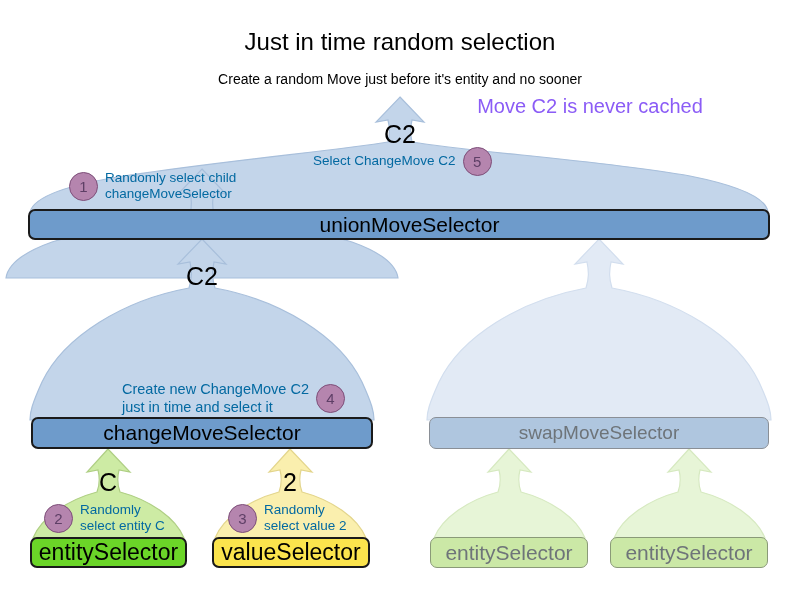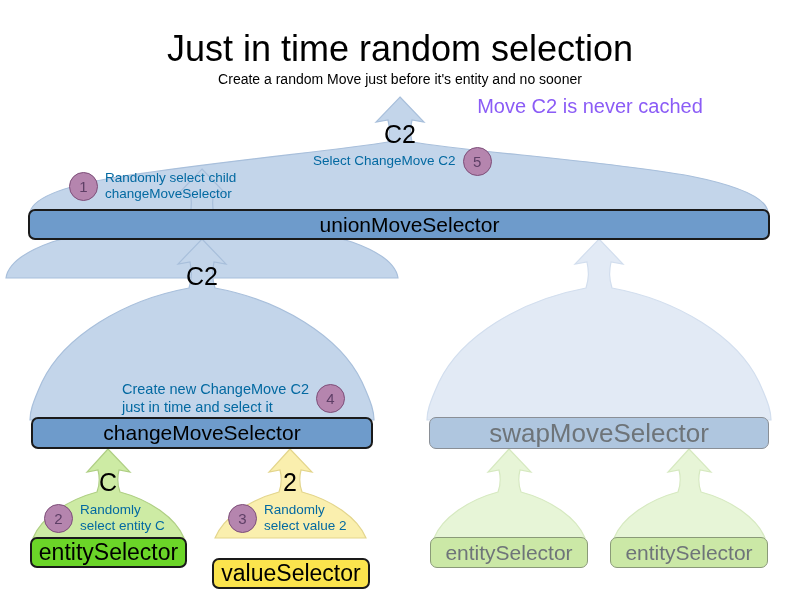--- a/index.html
+++ b/index.html
@@ -26,21 +26,21 @@
     height: 600px;
   }
 
   
   .title {
     position: absolute;
     left: 0;
     top: 28px;
     width: 800px;
     text-align: center;
-    font-size: 36px;
+    font-size: 24px;
     color: #000000;
     letter-spacing: 0px;
     white-space: nowrap;
   }
   .subtitle {
     position: absolute;
     left: 0;
     top: 71px;
     width: 800px;
     text-align: center;
@@ -78,21 +78,21 @@
   .box-change {
     border: 2px solid #1a1a1a;
     background: #6E9BCB;
     color: #000000;
     font-size: 21px;
   }
   .box-swap {
     border: 1.2px solid #8a8f96;
     background: #AFC6DF;
     color: #6e7479;
-    font-size: 26px;
+    font-size: 19px;
   }
   .box-entity {
     border: 2px solid #1a1a1a;
     background: #6BD528;
     color: #000000;
     font-size: 23px;
   }
   .box-value {
     border: 2px solid #1a1a1a;
     background: #FBE44D;
@@ -290,19 +290,19 @@
   </div>
 
   <div class="box box-union" style="left:28px; top:209px; width:742px; height:31px;padding-left:21px;">unionMoveSelector</div>
 
   <div class="box box-change" style="left:31px; top:417px; width:342px; height:32px;">changeMoveSelector</div>
 
   <div class="box box-swap" style="left:429px; top:417px; width:340px; height:32px;">swapMoveSelector</div>
 
   <div class="box box-entity" style="left:30px; top:537px; width:157px; height:31px;">entitySelector</div>
 
-  <div class="box box-value" style="left:212px; top:558px; width:158px; height:31px;">valueSelector</div>
+  <div class="box box-value" style="left:212px; top:537px; width:158px; height:31px;">valueSelector</div>
 
   <div class="box box-entity-dim" style="left:430px; top:537px; width:158px; height:31px;">entitySelector</div>
 
   <div class="box box-entity-dim" style="left:610px; top:537px; width:158px; height:31px;">entitySelector</div>
 
 </div>
 
 </body></html>

